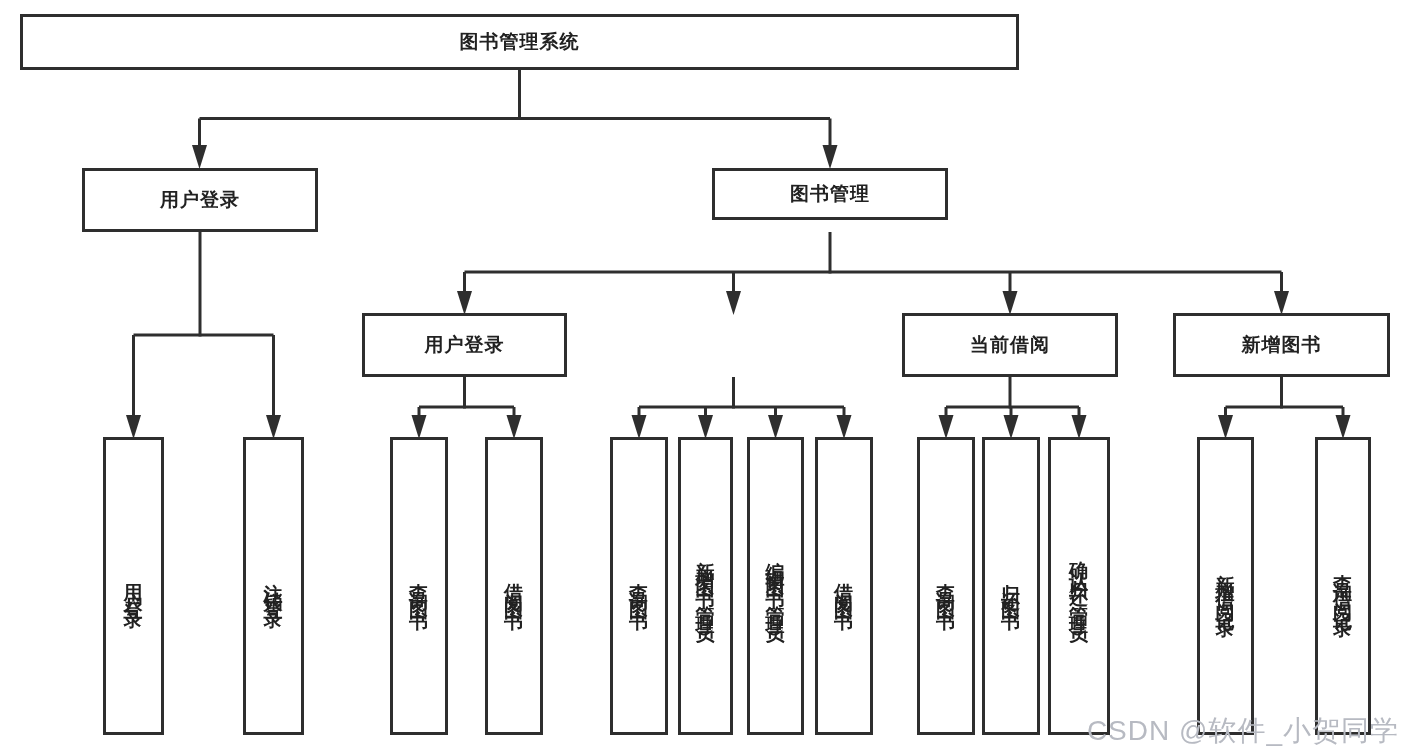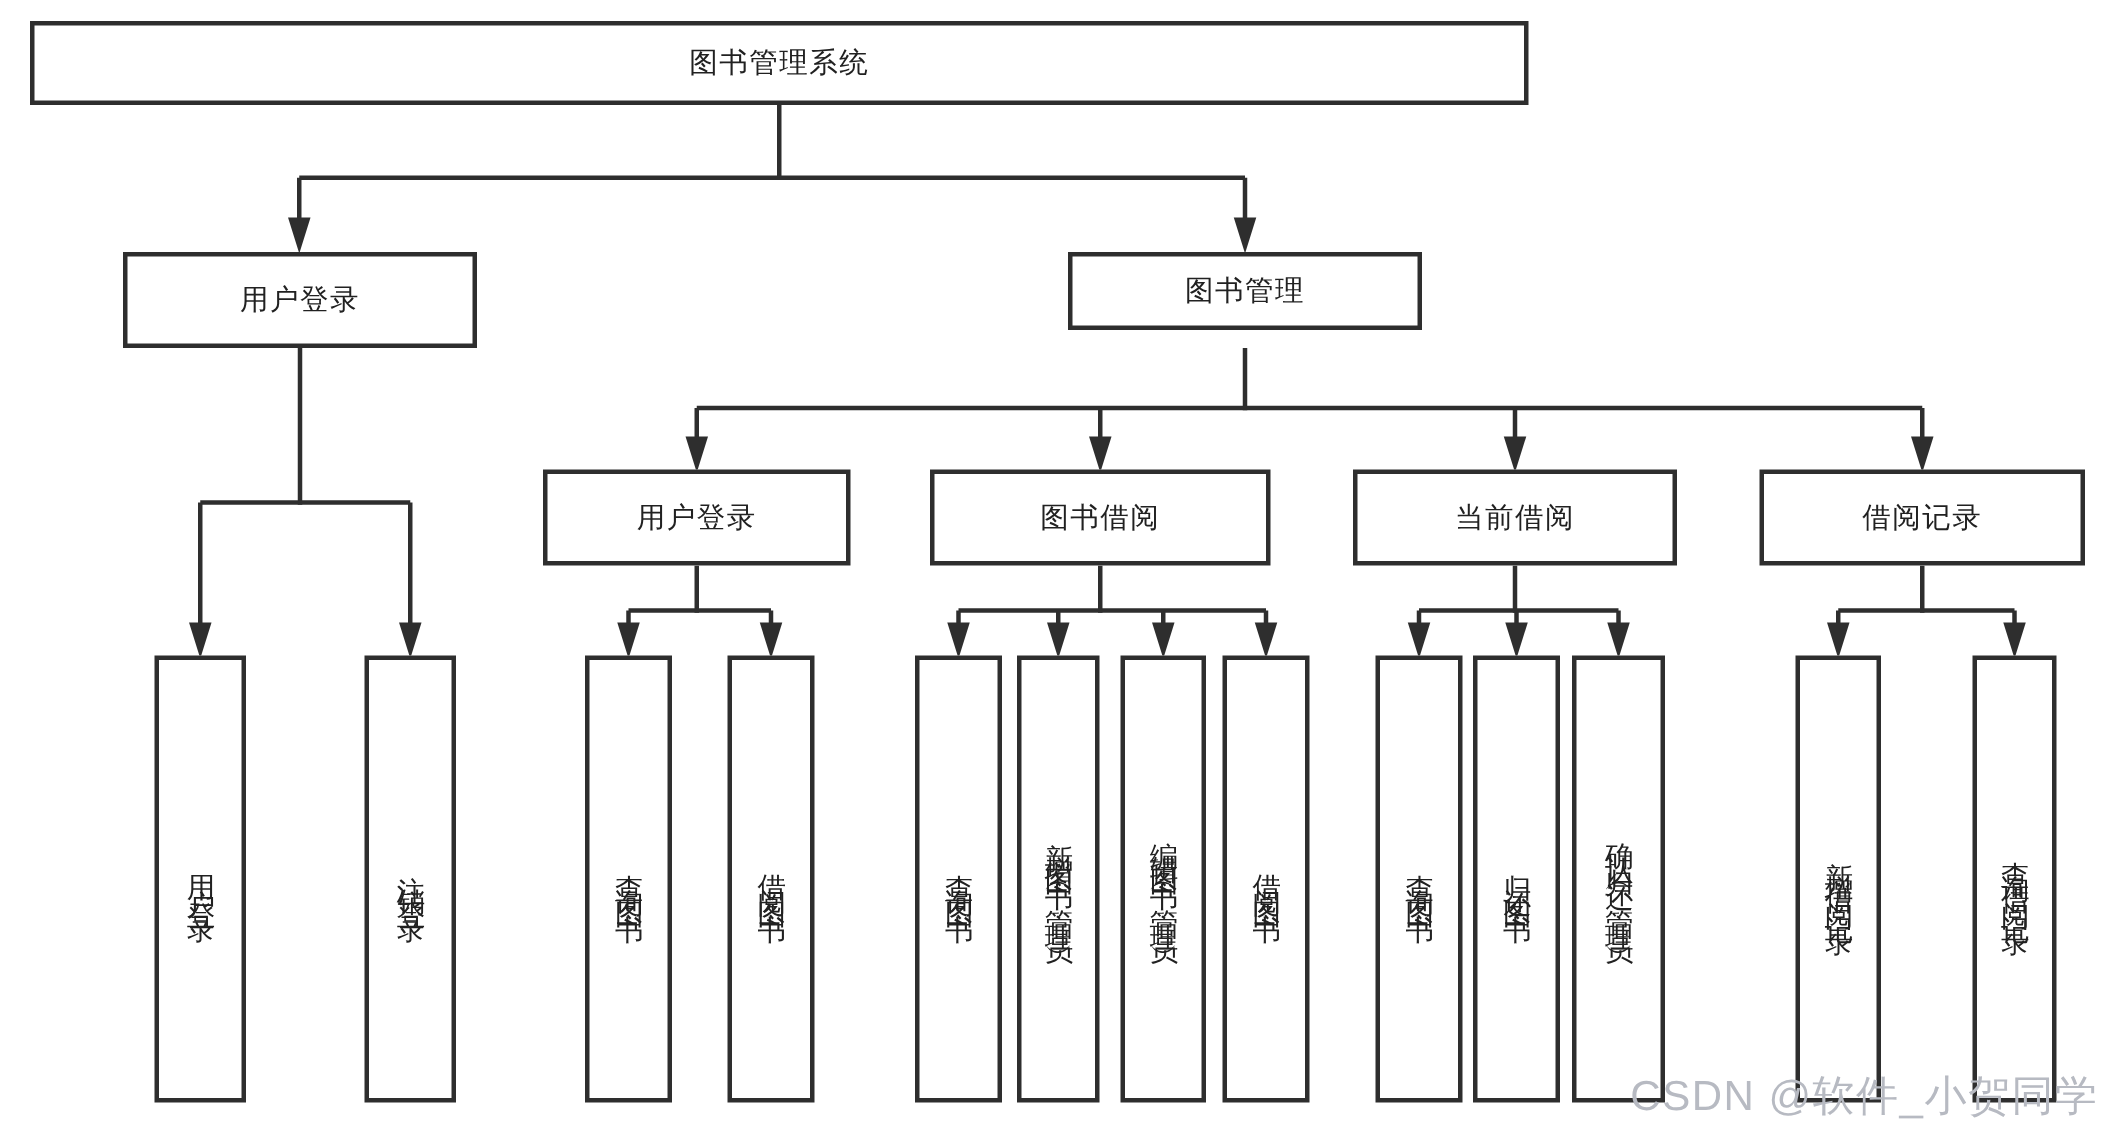--- a/index.html
+++ b/index.html
@@ -15,20 +15,21 @@
     position:absolute;
     box-sizing:border-box;
     border:3px solid #2e2e2e;
     background:#ffffff;
     display:flex;
     align-items:center;
     justify-content:center;
     color:#212121;
     font-size:19px;
     letter-spacing:1px;
+    font-weight:bold;
   }
   .box.v .vtext{
     writing-mode:vertical-lr;
     text-orientation:mixed;
     letter-spacing:9px;
     line-height:1;
     white-space:nowrap;
   }
   .watermark{
     position:absolute;
@@ -121,28 +122,25 @@
   <div class="box" style="left:82px;top:168px;width:236px;height:64px">
     <span>用户登录</span>
   </div>
   <div class="box" style="left:712px;top:168px;width:236px;height:52px">
     <span>图书管理</span>
   </div>
 
   <div class="box" style="left:362px;top:313px;width:205px;height:64px">
     <span>用户登录</span>
   </div>
-  <div class="box" style="left:620px;top:313px;width:227px;height:64px">
-    <span>图书借阅</span>
-  </div>
   <div class="box" style="left:902px;top:313px;width:216px;height:64px">
     <span>当前借阅</span>
   </div>
   <div class="box" style="left:1173px;top:313px;width:217px;height:64px">
-    <span>借阅记录</span>
+    <span>新增图书</span>
   </div>
 
   <div class="box v" style="left:103px;top:437px;width:61px;height:298px">
     <span class="vtext">用户登录</span>
   </div>
   <div class="box v" style="left:243px;top:437px;width:61px;height:298px">
     <span class="vtext">注销登录</span>
   </div>
 
   <div class="box v" style="left:390px;top:437px;width:58px;height:298px">

